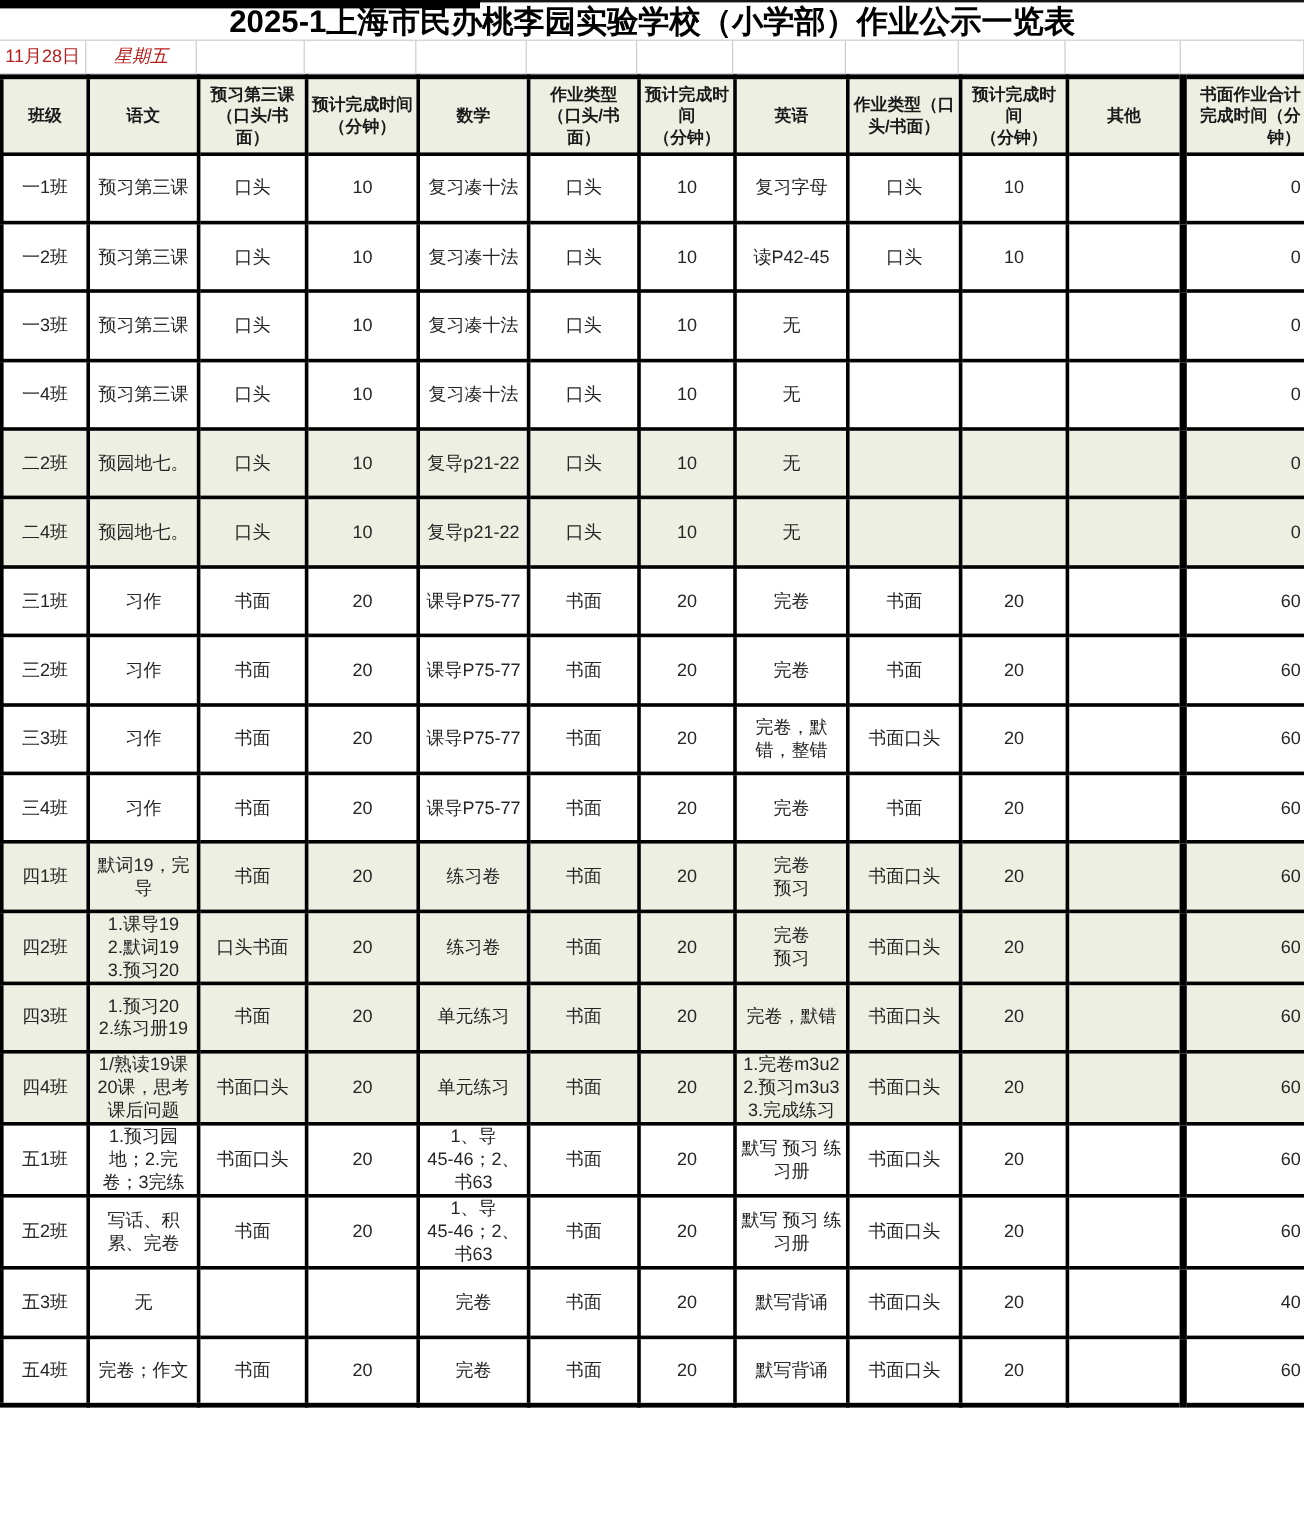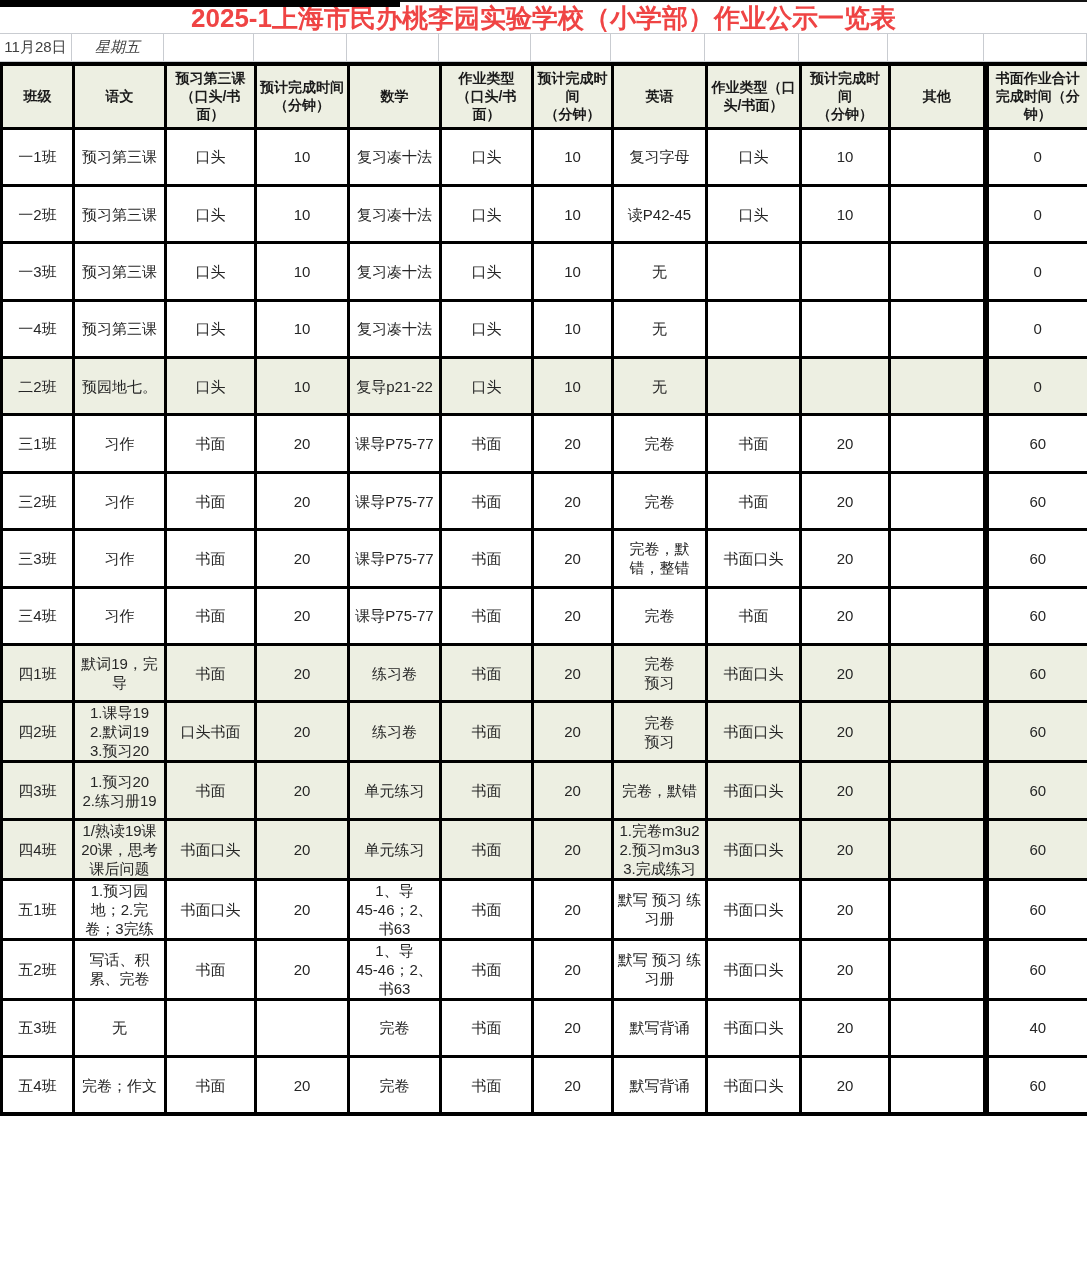--- a/index.html
+++ b/index.html
@@ -20,35 +20,35 @@
     width: 400px; height: 7px; background: #000;
   }
   .title-row {
     height: 33px;
     padding-top: 3px;
     text-align: center;
   }
   .title-text {
     font-size: 26px;
     font-weight: bold;
-    color: #ef4444;
+    color: #000000;
     line-height: 30px;
     white-space: nowrap;
   }
   .date-row {
     height: 29px;
     border-top: 1px solid #c9ccd1;
     border-bottom: 1px solid #c9ccd1;
     display: flex;
     align-items: stretch;
   }
   .date-cell {
     border-right: 1px solid #c9ccd1;
     display: flex; align-items: center; justify-content: center;
-    font-size: 15px; color: #404040;
+    font-size: 15px; color: #b91c1c;
     overflow: hidden;
   }
   table.hw {
     border-collapse: collapse;
     table-layout: fixed;
     width: 1087px;
   }
   table.hw th, table.hw td {
     border: 3px solid #000;
     text-align: center;
@@ -66,21 +66,21 @@
     line-height: 18px;
   }
   table.hw td {
     font-size: 15px;
     color: #262626;
     height: 57.4px;
     line-height: 19px;
     background: #ffffff;
   }
   table.hw tr.shaded td { background: #edefe2; }
-  table.hw th:last-child, table.hw td:last-child { border-left-width: 6px; }
+  table.hw th:last-child, table.hw td:last-child { border-left-width: 6px; text-align: right; }
   table.hw { border-bottom: 4px solid #000; border-top: 4px solid #000; }
 </style>
 </head>
 <body>
 
 <div class="top-line"></div>
 <div class="top-bar"></div>
 
 <div class="title-row">
   <span class="title-text">2025-1上海市民办桃李园实验学校（小学部）作业公示一览表</span>
@@ -200,20 +200,34 @@
         <td>10</td>
         <td>复导p21-22</td>
         <td>口头</td>
         <td>10</td>
         <td>无</td>
         <td></td>
         <td></td>
         <td></td>
         <td>0</td>
       </tr>
+      <tr class="shaded">
+        <td>二4班</td>
+        <td>预园地七。</td>
+        <td>口头</td>
+        <td>10</td>
+        <td>复导p21-22</td>
+        <td>口头</td>
+        <td>10</td>
+        <td>无</td>
+        <td></td>
+        <td></td>
+        <td></td>
+        <td>0</td>
+      </tr>
       <tr>
         <td>三1班</td>
         <td>习作</td>
         <td>书面</td>
         <td>20</td>
         <td>课导P75-77</td>
         <td>书面</td>
         <td>20</td>
         <td>完卷</td>
         <td>书面</td>

